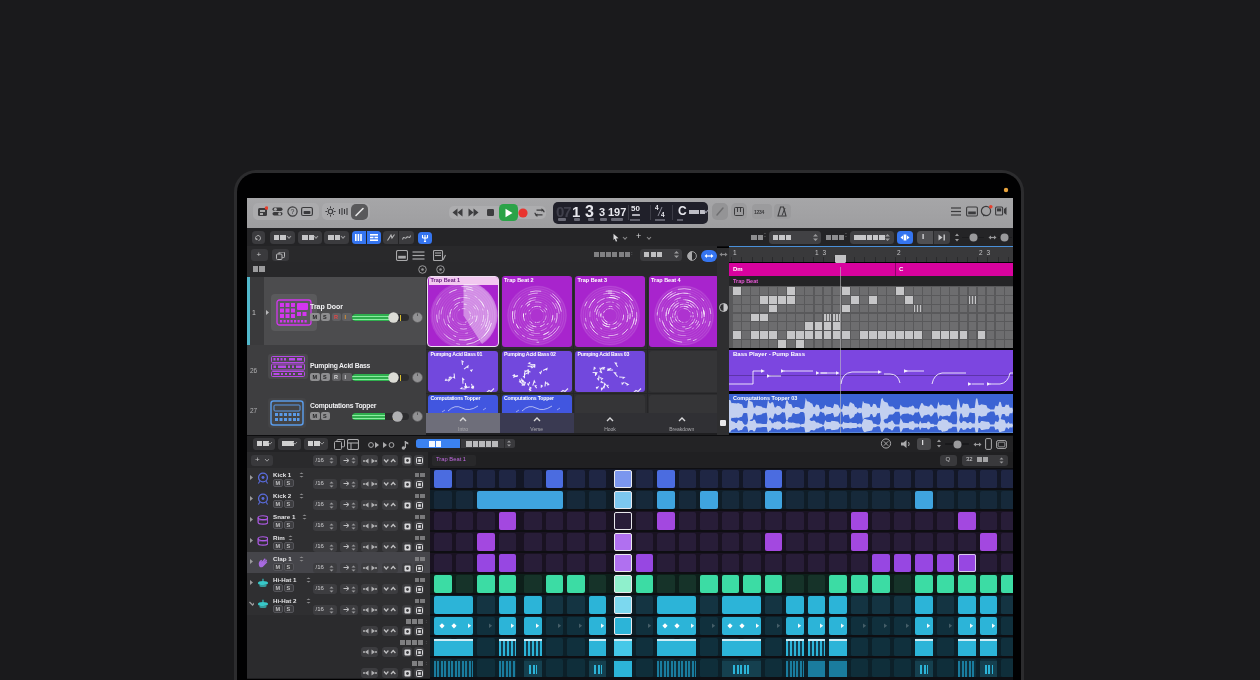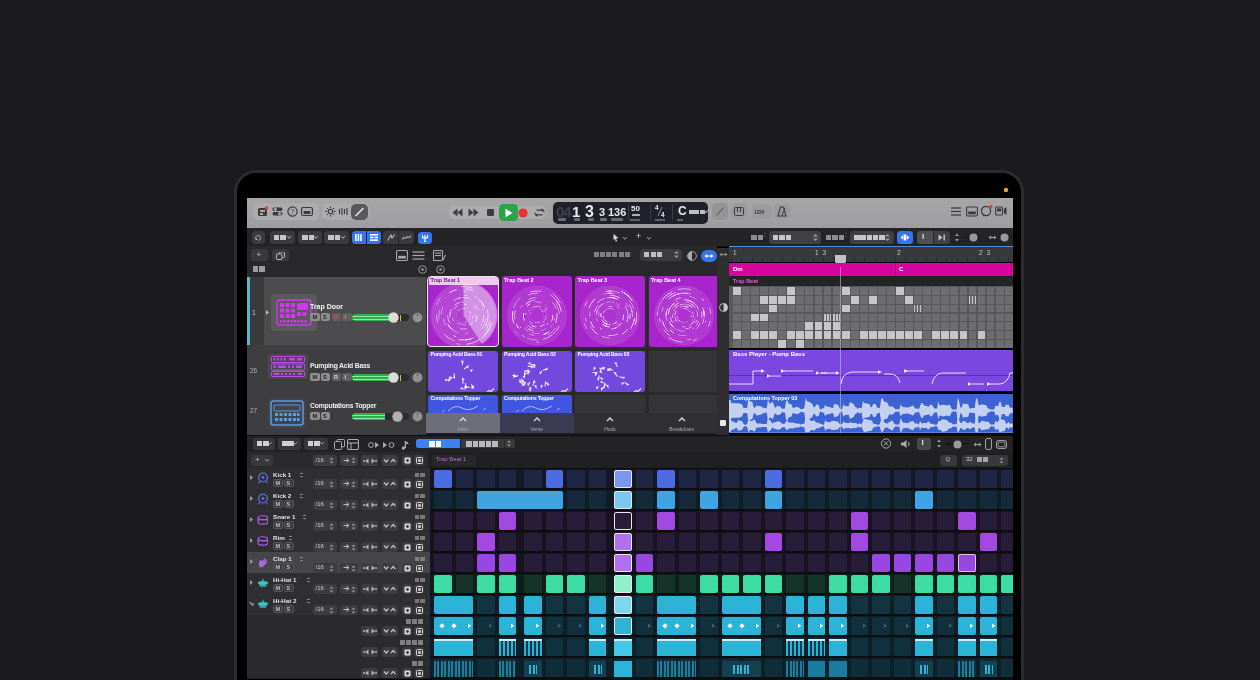--- a/index.html
+++ b/index.html
@@ -88,25 +88,25 @@
         <g fill="none" stroke="#3d3d3f" stroke-width="1.3">
           <path d="M2.5 3.2 H8 a2 2 0 0 1 2 2"></path>
           <path d="M8.5 7.8 H3 a2 2 0 0 1 -2 -2"></path>
         </g>
         <g fill="#3d3d3f">
           <path d="M7.2 1 L10 3.2 L7.2 5.4 Z" transform="scale(0.8) translate(2.2,0.6)"></path>
           <path d="M3.8 10 L1 7.8 L3.8 5.6 Z" transform="scale(0.8) translate(0.4,2.4)"></path>
         </g>
       </svg>
 <div class="a" style="left:553px;top:202px;width:155px;height:22px;background:#20202a;border-radius:5px"></div>
-<div class="a t" style="left:556px;top:203px;font-size:15px;color:#40404c;font-weight:700;letter-spacing:-1px">04</div>
+<div class="a t" style="left:556px;top:203px;font-size:15px;color:#40404c;font-weight:700;letter-spacing:-1px">07</div>
 <div class="a t" style="left:572px;top:203px;font-size:15px;color:#e8e8ee;font-weight:700">1</div>
 <div class="a t" style="left:585px;top:202px;font-size:16px;color:#e8e8ee;font-weight:700">3</div>
 <div class="a t" style="left:599px;top:206px;font-size:11px;color:#e8e8ee;font-weight:700">3</div>
-<div class="a t" style="left:608px;top:206px;font-size:11px;color:#e8e8ee;font-weight:700">136</div>
+<div class="a t" style="left:608px;top:206px;font-size:11px;color:#e8e8ee;font-weight:700">197</div>
 <div class="a" style="left:558px;top:218px;width:8px;height:2.6px;background:#6a6a76;border-radius:1px"></div>
 <div class="a" style="left:574px;top:218px;width:6px;height:2.6px;background:#6a6a76;border-radius:1px"></div>
 <div class="a" style="left:588px;top:218px;width:6px;height:2.6px;background:#6a6a76;border-radius:1px"></div>
 <div class="a" style="left:600px;top:218px;width:7px;height:2.6px;background:#6a6a76;border-radius:1px"></div>
 <div class="a" style="left:611px;top:218px;width:12px;height:2.6px;background:#6a6a76;border-radius:1px"></div>
 <div class="a" style="left:628px;top:205px;width:1px;height:15px;background:#3c3c46"></div>
 <div class="a t" style="left:631px;top:204px;font-size:8px;color:#e8e8ee;font-weight:700">50</div>
 <div class="a" style="left:631.5px;top:213.5px;width:8px;height:2.8px;background:rgba(200,200,208,.85);border-radius:0.5px"></div>
 <div class="a" style="left:630px;top:219px;width:10px;height:2px;background:#5e5e6a"></div>
 <div class="a" style="left:650px;top:205px;width:1px;height:15px;background:#3c3c46"></div>

